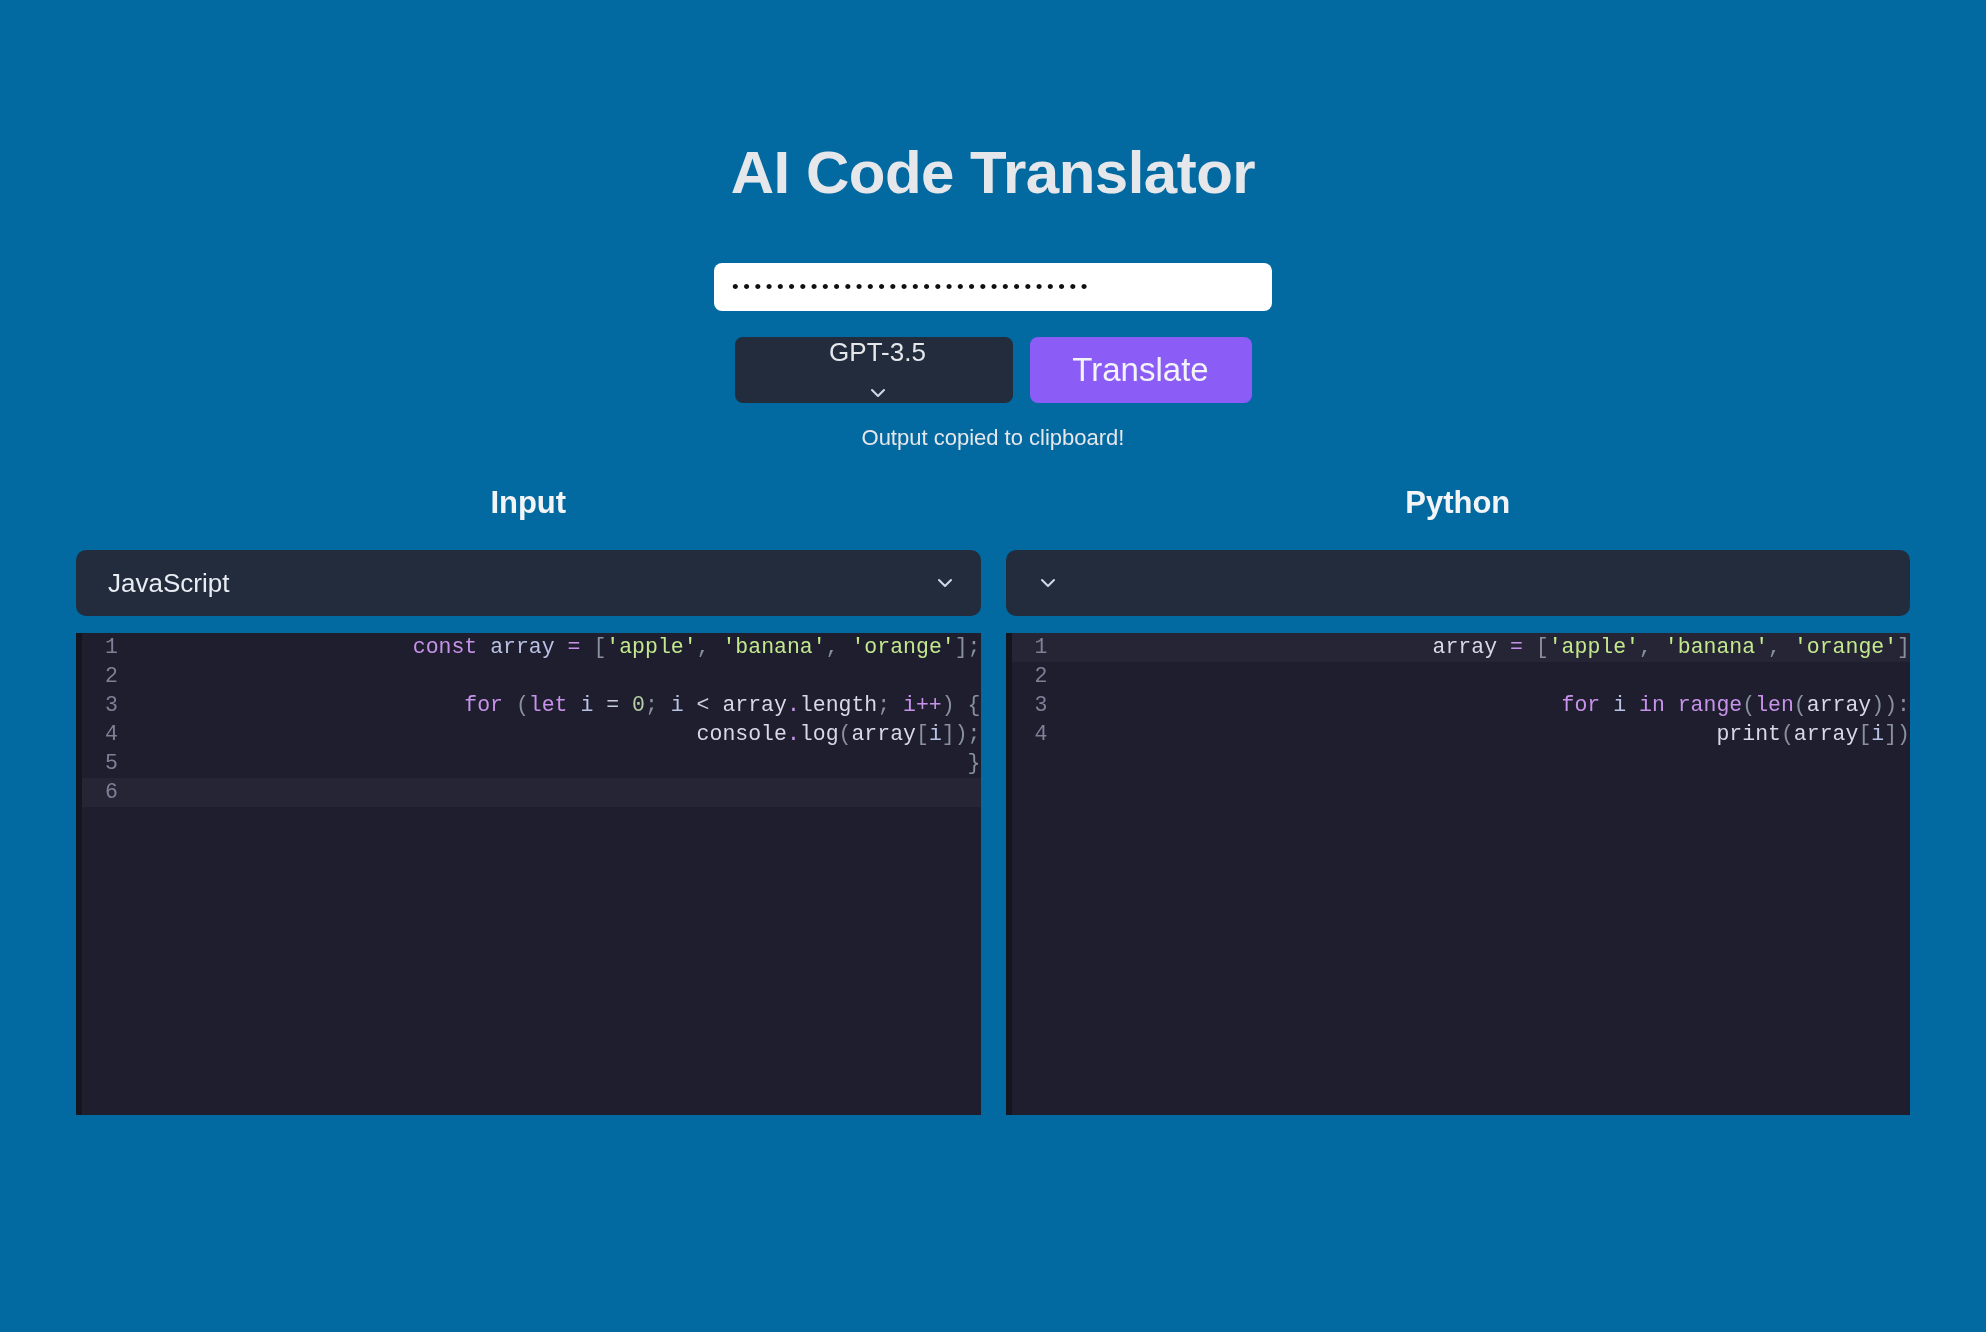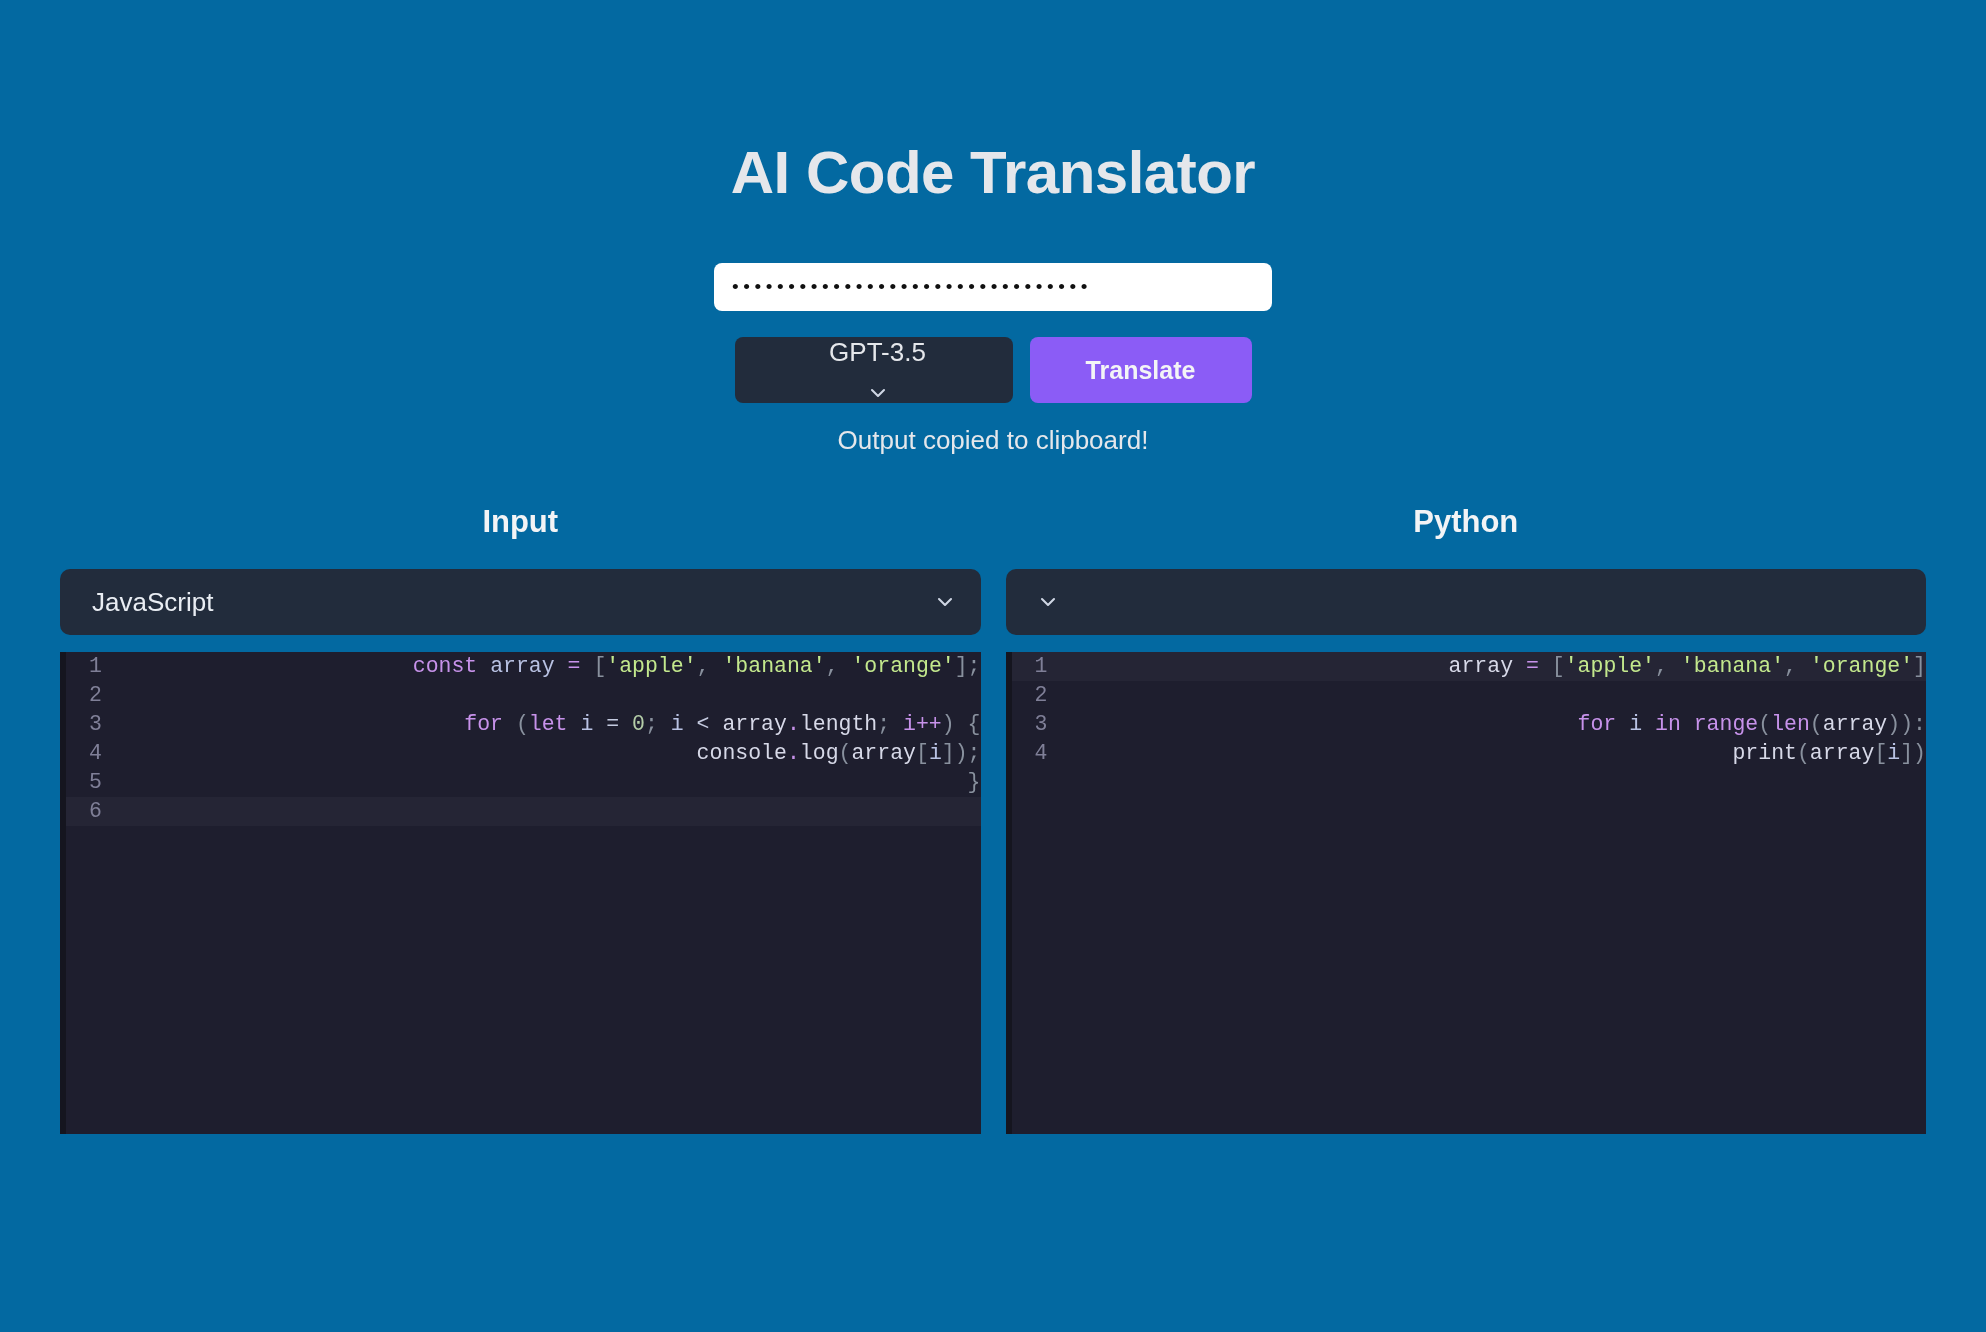--- a/index.html
+++ b/index.html
@@ -74,36 +74,36 @@
     display: block;
   }
   .chev svg { display: block; }
   .translate-btn {
     width: 222px;
     height: 66px;
     background: #8b5cf6;
     border: none;
     border-radius: 8px;
     color: #f3f4f6;
-    font-size: 25px;
-    font-weight: bold;
+    font-size: 33px;
+    font-weight: normal;
     font-family: "Liberation Sans", sans-serif;
     cursor: pointer;
   }
   .status-msg {
     margin-top: 22px;
     color: #e5e7eb;
-    font-size: 26px;
+    font-size: 22px;
     text-align: center;
   }
   .panels {
-    margin-top: 48px;
+    margin-top: 34px;
     display: flex;
     gap: 25px;
-    padding: 0 60px;
+    padding: 0 76px;
   }
   .panel { flex: 1 1 0; min-width: 0; }
   .panel-heading {
     text-align: center;
     color: #f3f4f6;
     font-size: 31px;
     font-weight: bold;
     margin: 0 0 29px 0;
   }
   .lang-select {

